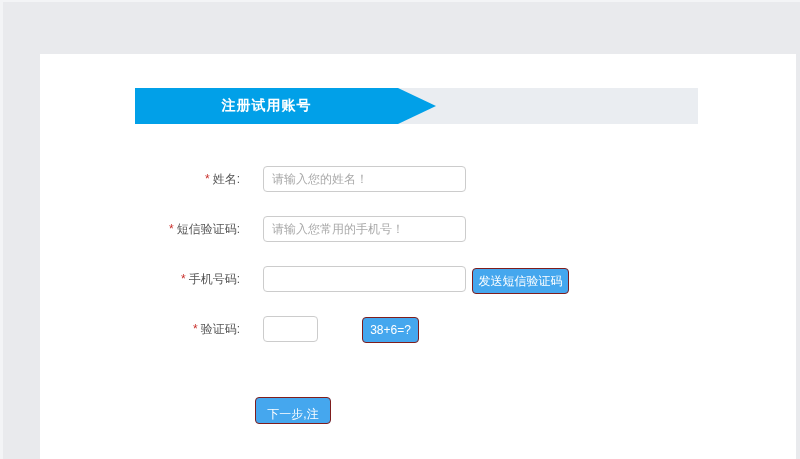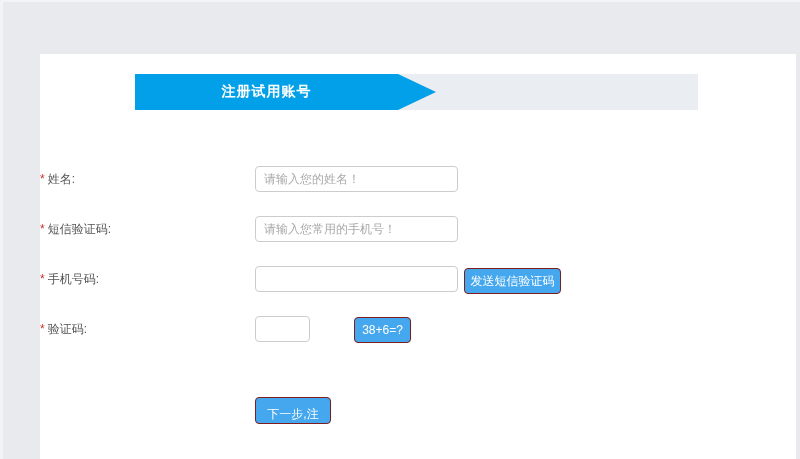--- a/index.html
+++ b/index.html
@@ -33,21 +33,21 @@
     left: 37px;
     top: 52px;
     width: 756px;
     height: 407px;
     background: #ffffff;
   }
   
   .banner-wrap {
     position: absolute;
     left: 95px;
-    top: 20px;
+    top: 34px;
     width: 563px;
     height: 36px;
     background: #eaedf1;
   }
   .banner-arrow {
     position: absolute;
     left: 0; top: 0;
     width: 263px;
     height: 36px;
     background: #01a0e8;
@@ -78,31 +78,32 @@
     width: 100%;
   }
   .form-row {
     display: flex;
     align-items: center;
     margin-bottom: 24px;
     height: 26px;
   }
   .form-label {
     width: 200px;
+    text-align: right;
     font-size: 12px;
     color: #555555;
     flex: 0 0 200px;
   }
   .req-star {
     color: #c9302c;
     margin-right: 3px;
     font-size: 12px;
   }
   .text-input {
-    margin-left: 15px;
+    margin-left: 23px;
     width: 203px;
     height: 26px;
     border: 1px solid #cccccc;
     border-radius: 4px;
     padding: 0 8px;
     font-size: 12px;
     color: #8b5cf6;
     outline: none;
     background: #fff;
     font-family: "Liberation Sans", "DejaVu Sans", sans-serif;

